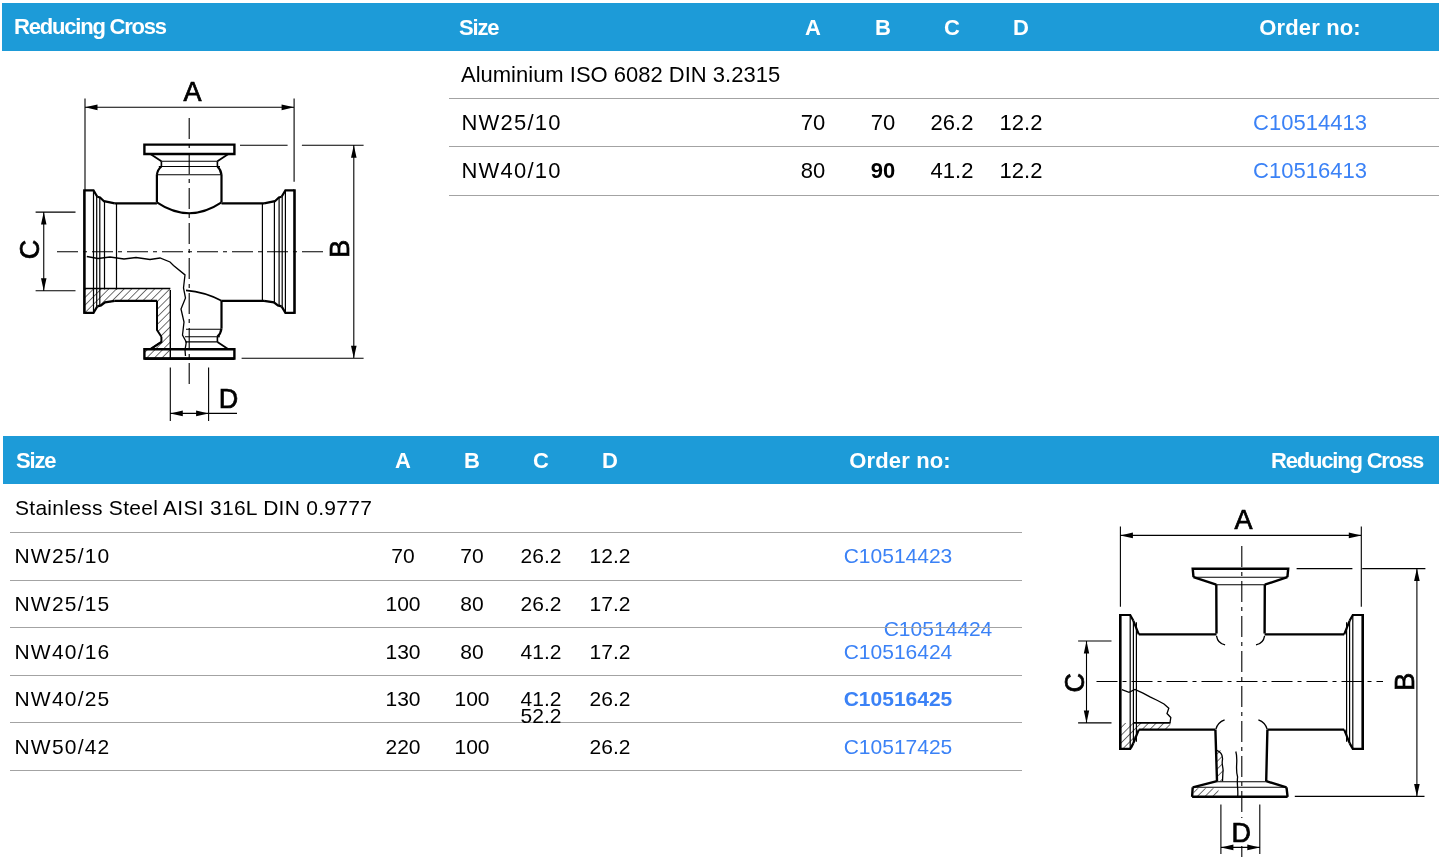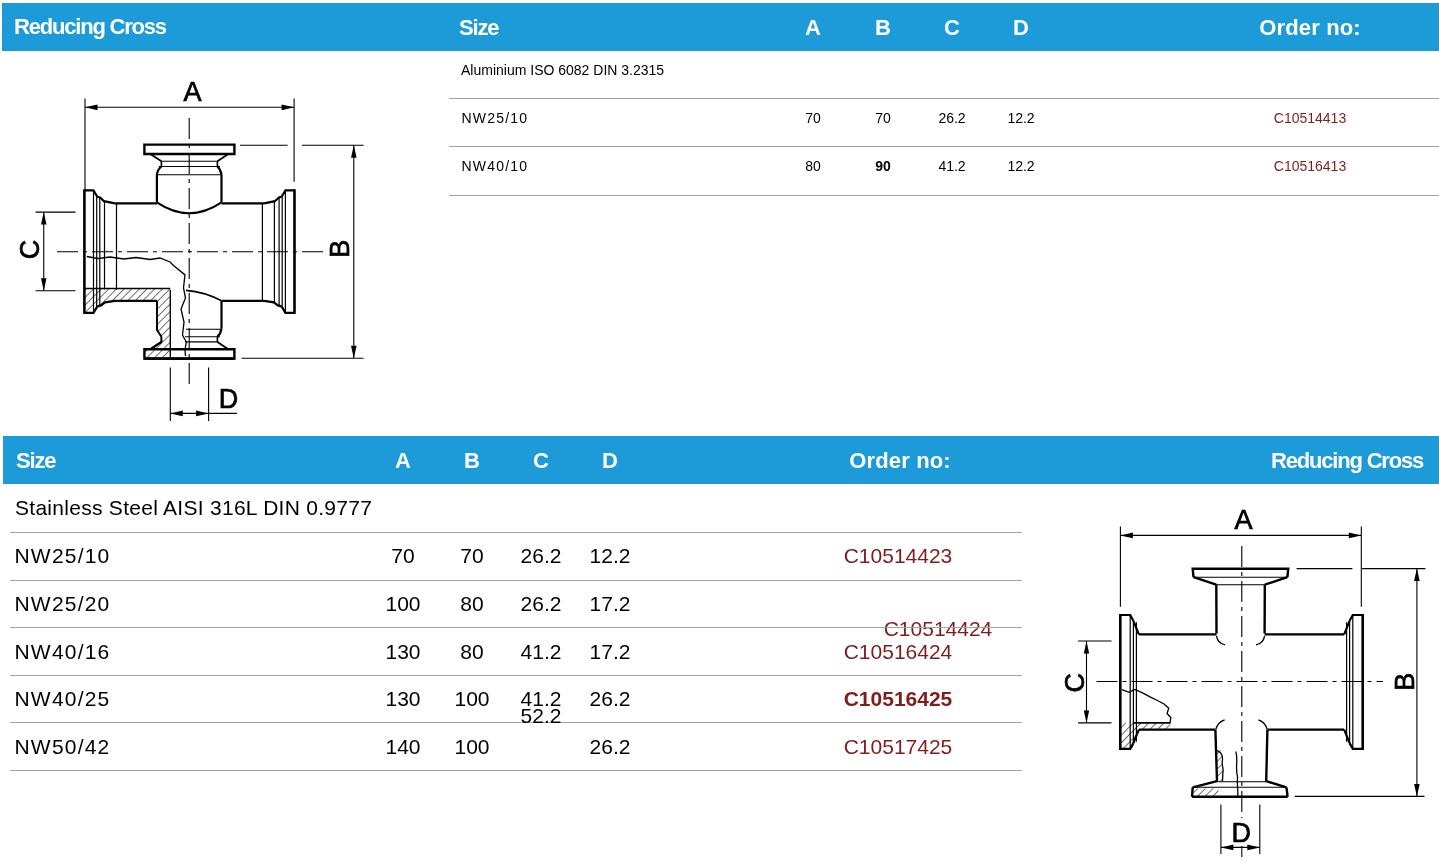--- a/index.html
+++ b/index.html
@@ -1,23 +1,23 @@
 <!DOCTYPE html>
 <html><head>
 <meta charset="utf-8">
 <style>
   html,body{margin:0;padding:0;}
   body{width:1439px;height:864px;position:relative;background:#ffffff;
        font-family:"Liberation Sans", sans-serif;color:#000;overflow:hidden;}
   .bar{position:absolute;background:#1d9bd8;}
   .bt{position:absolute;color:#fff;font-weight:bold;font-size:22px;letter-spacing:-1.2px;white-space:nowrap;}
-  .t{position:absolute;font-size:14px;white-space:nowrap;}
+  .t{position:absolute;font-size:22px;white-space:nowrap;}
   .t2{position:absolute;font-size:21px;white-space:nowrap;}
   .c{transform:translateX(-50%);}
-  .o{color:#7f1d1d;}
+  .o{color:#3b82f6;}
   .hr{position:absolute;height:1px;background:#a3a3a3;}
   svg{position:absolute;}
   svg text{font-family:"Liberation Sans", sans-serif;}
 </style>
 </head>
 <body>
 
 <div class="bar" style="left:2px;top:3px;width:1437px;height:48px;"></div>
 <div class="bt" style="left:14px;top:13.5px;">Reducing Cross</div>
 <div class="bt" style="left:459px;top:15px;">Size</div>
@@ -59,21 +59,21 @@
 <div class="hr" style="left:10px;top:532px;width:1012px;"></div>
 
 <div class="t2" style="left:14.5px;top:544px;letter-spacing:1.2px;">NW25/10</div>
 <div class="t2 c" style="left:403px;top:544px;">70</div>
 <div class="t2 c" style="left:472px;top:544px;">70</div>
 <div class="t2 c" style="left:541px;top:544px;">26.2</div>
 <div class="t2 c" style="left:610px;top:544px;">12.2</div>
 <div class="t2 c o" style="left:898px;top:544px;">C10514423</div>
 <div class="hr" style="left:10px;top:580px;width:1012px;"></div>
 
-<div class="t2" style="left:14.5px;top:592px;letter-spacing:1.2px;">NW25/20</div>
+<div class="t2" style="left:14.5px;top:592px;letter-spacing:1.2px;">NW25/15</div>
 <div class="t2 c" style="left:403px;top:592px;">100</div>
 <div class="t2 c" style="left:472px;top:592px;">80</div>
 <div class="t2 c" style="left:541px;top:592px;">26.2</div>
 <div class="t2 c" style="left:610px;top:592px;">17.2</div>
 <div class="t2 c o" style="left:938px;top:592px;margin-top:25px;">C10514424</div>
 <div class="hr" style="left:10px;top:627px;width:1012px;"></div>
 
 <div class="t2" style="left:14.5px;top:640px;letter-spacing:1.2px;">NW40/16</div>
 <div class="t2 c" style="left:403px;top:640px;">130</div>
 <div class="t2 c" style="left:472px;top:640px;">80</div>
@@ -84,21 +84,21 @@
 
 <div class="t2" style="left:14.5px;top:687px;letter-spacing:1.2px;">NW40/25</div>
 <div class="t2 c" style="left:403px;top:687px;">130</div>
 <div class="t2 c" style="left:472px;top:687px;">100</div>
 <div class="t2 c" style="left:541px;top:687px;">41.2</div>
 <div class="t2 c" style="left:610px;top:687px;">26.2</div>
 <div class="t2 c o" style="left:898px;top:687px;font-weight:bold;">C10516425</div>
 <div class="hr" style="left:10px;top:722px;width:1012px;"></div>
 
 <div class="t2" style="left:14.5px;top:735px;letter-spacing:1.2px;">NW50/42</div>
-<div class="t2 c" style="left:403px;top:735px;">140</div>
+<div class="t2 c" style="left:403px;top:735px;">220</div>
 <div class="t2 c" style="left:472px;top:735px;">100</div>
 <div class="t2 c" style="left:541px;top:704px;">52.2</div>
 <div class="t2 c" style="left:610px;top:735px;">26.2</div>
 <div class="t2 c o" style="left:898px;top:735px;">C10517425</div>
 <div class="hr" style="left:10px;top:770px;width:1012px;"></div>
 
 <svg id="d1" style="left:0px;top:60px;" width="400" height="370" viewBox="0 60 400 370" fill="none" stroke="#000">
 <defs>
 <pattern id="hat1" width="5.4" height="5.4" patternUnits="userSpaceOnUse" patternTransform="rotate(45)">
   <rect width="5.4" height="5.4" fill="#fff" stroke="none"></rect>

